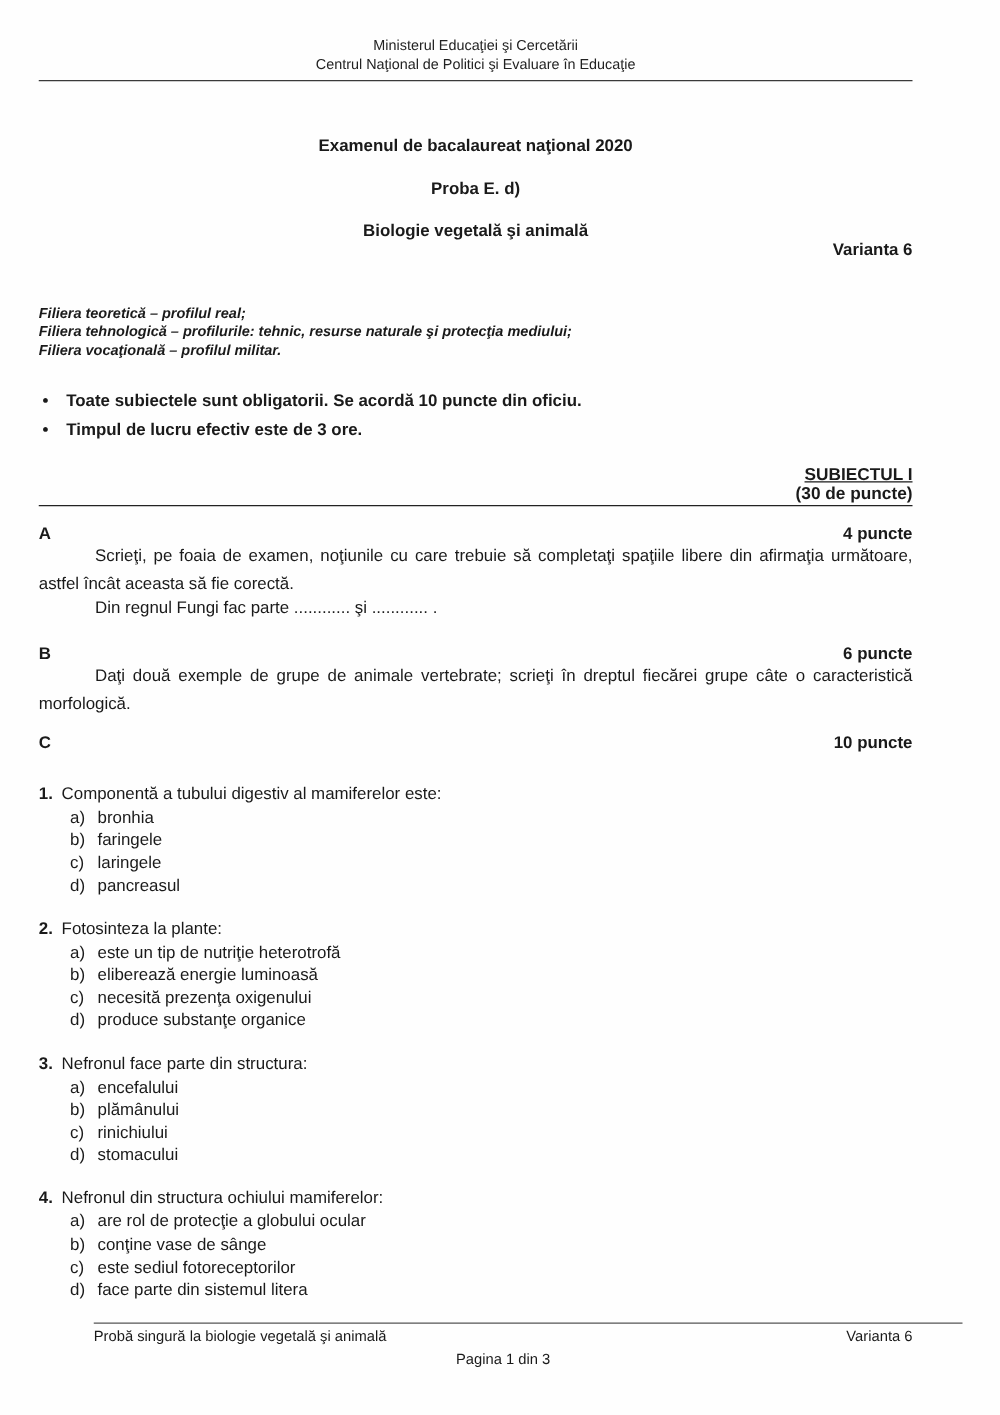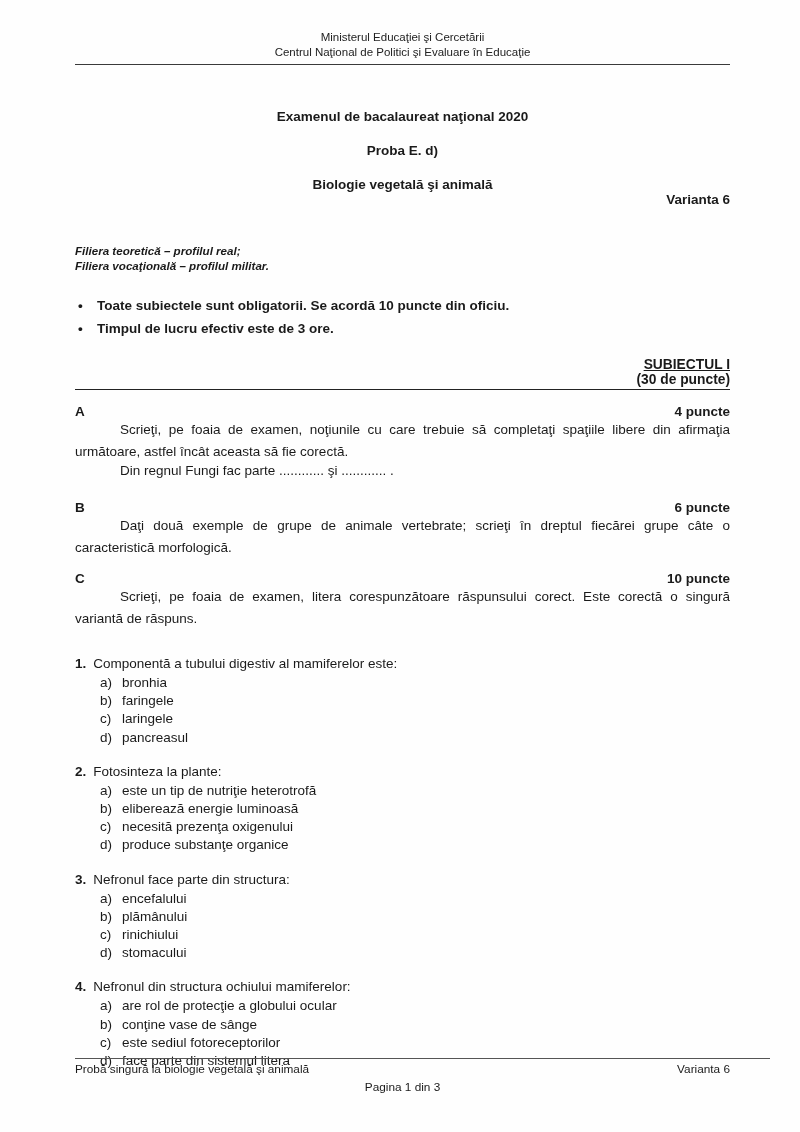--- a/index.html
+++ b/index.html
@@ -5,21 +5,21 @@
   * { margin:0; padding:0; box-sizing:border-box; }
   html,body { background:#ffffff; }
   body {
     width:800px; height:1132px;
     font-family:"Liberation Sans", sans-serif;
     color:#1a1a1a;
     position:relative;
     overflow:hidden;
   }
   .page { position:absolute; inset:0; background:#fefefe; }
-  .content { padding:30px 70px 0 75px; }
+  .content { padding:30px 70px 0 31px; }
 
   
   .doc-header { text-align:center; font-size:11.5px; line-height:15px; color:#222; }
   .header-rule { border:none; border-top:1.4px solid #3a3a3a; margin-top:4px; }
 
   
   .title-block { margin-top:44px; text-align:center; }
   .title-line { font-weight:bold; font-size:13.5px; margin-bottom:19px; }
   .variant-line { text-align:right; font-weight:bold; font-size:13.5px; margin-top:0px; }
 
@@ -75,20 +75,21 @@
 
     <div class="title-block">
       <div class="title-line">Examenul de bacalaureat naţional 2020</div>
       <div class="title-line">Proba E. d)</div>
       <div class="title-line" style="margin-bottom:0;">Biologie vegetală şi animală</div>
       <div class="variant-line">Varianta 6</div>
     </div>
 
     <div class="filiera">
       <div>Filiera teoretică – profilul real;</div>
+      <div>Filiera tehnologică – profilurile: tehnic, resurse naturale şi protecţia mediului;</div>
       <div>Filiera vocaţională – profilul militar.</div>
     </div>
 
     <div class="notes">
       <div class="note-row">
         <span class="note-bullet">•</span>
         <span>Toate subiectele sunt obligatorii. Se acordă 10 puncte din oficiu.</span>
       </div>
       <div class="note-row">
         <span class="note-bullet">•</span>
@@ -111,21 +112,20 @@
     <div class="letter-row" style="margin-top:22px;">
       <span>B</span>
       <span>6 puncte</span>
     </div>
     <div class="para">Daţi două exemple de grupe de animale vertebrate; scrieţi în dreptul fiecărei grupe câte o caracteristică morfologică.</div>
 
     <div class="letter-row" style="margin-top:12px;">
       <span>C</span>
       <span>10 puncte</span>
     </div>
-    <div class="para">Scrieţi, pe foaia de examen, litera corespunzătoare răspunsului corect. Este corectă o singură variantă de răspuns.</div>
 
     <div class="questions">
 
       <div class="question">
         <div class="q-line">
           <span class="q-num">1.</span><span>Componentă a tubului digestiv al mamiferelor este:</span>
         </div>
         <div class="option">
           <span class="opt-letter">a)</span>
           <span>bronhia</span>

